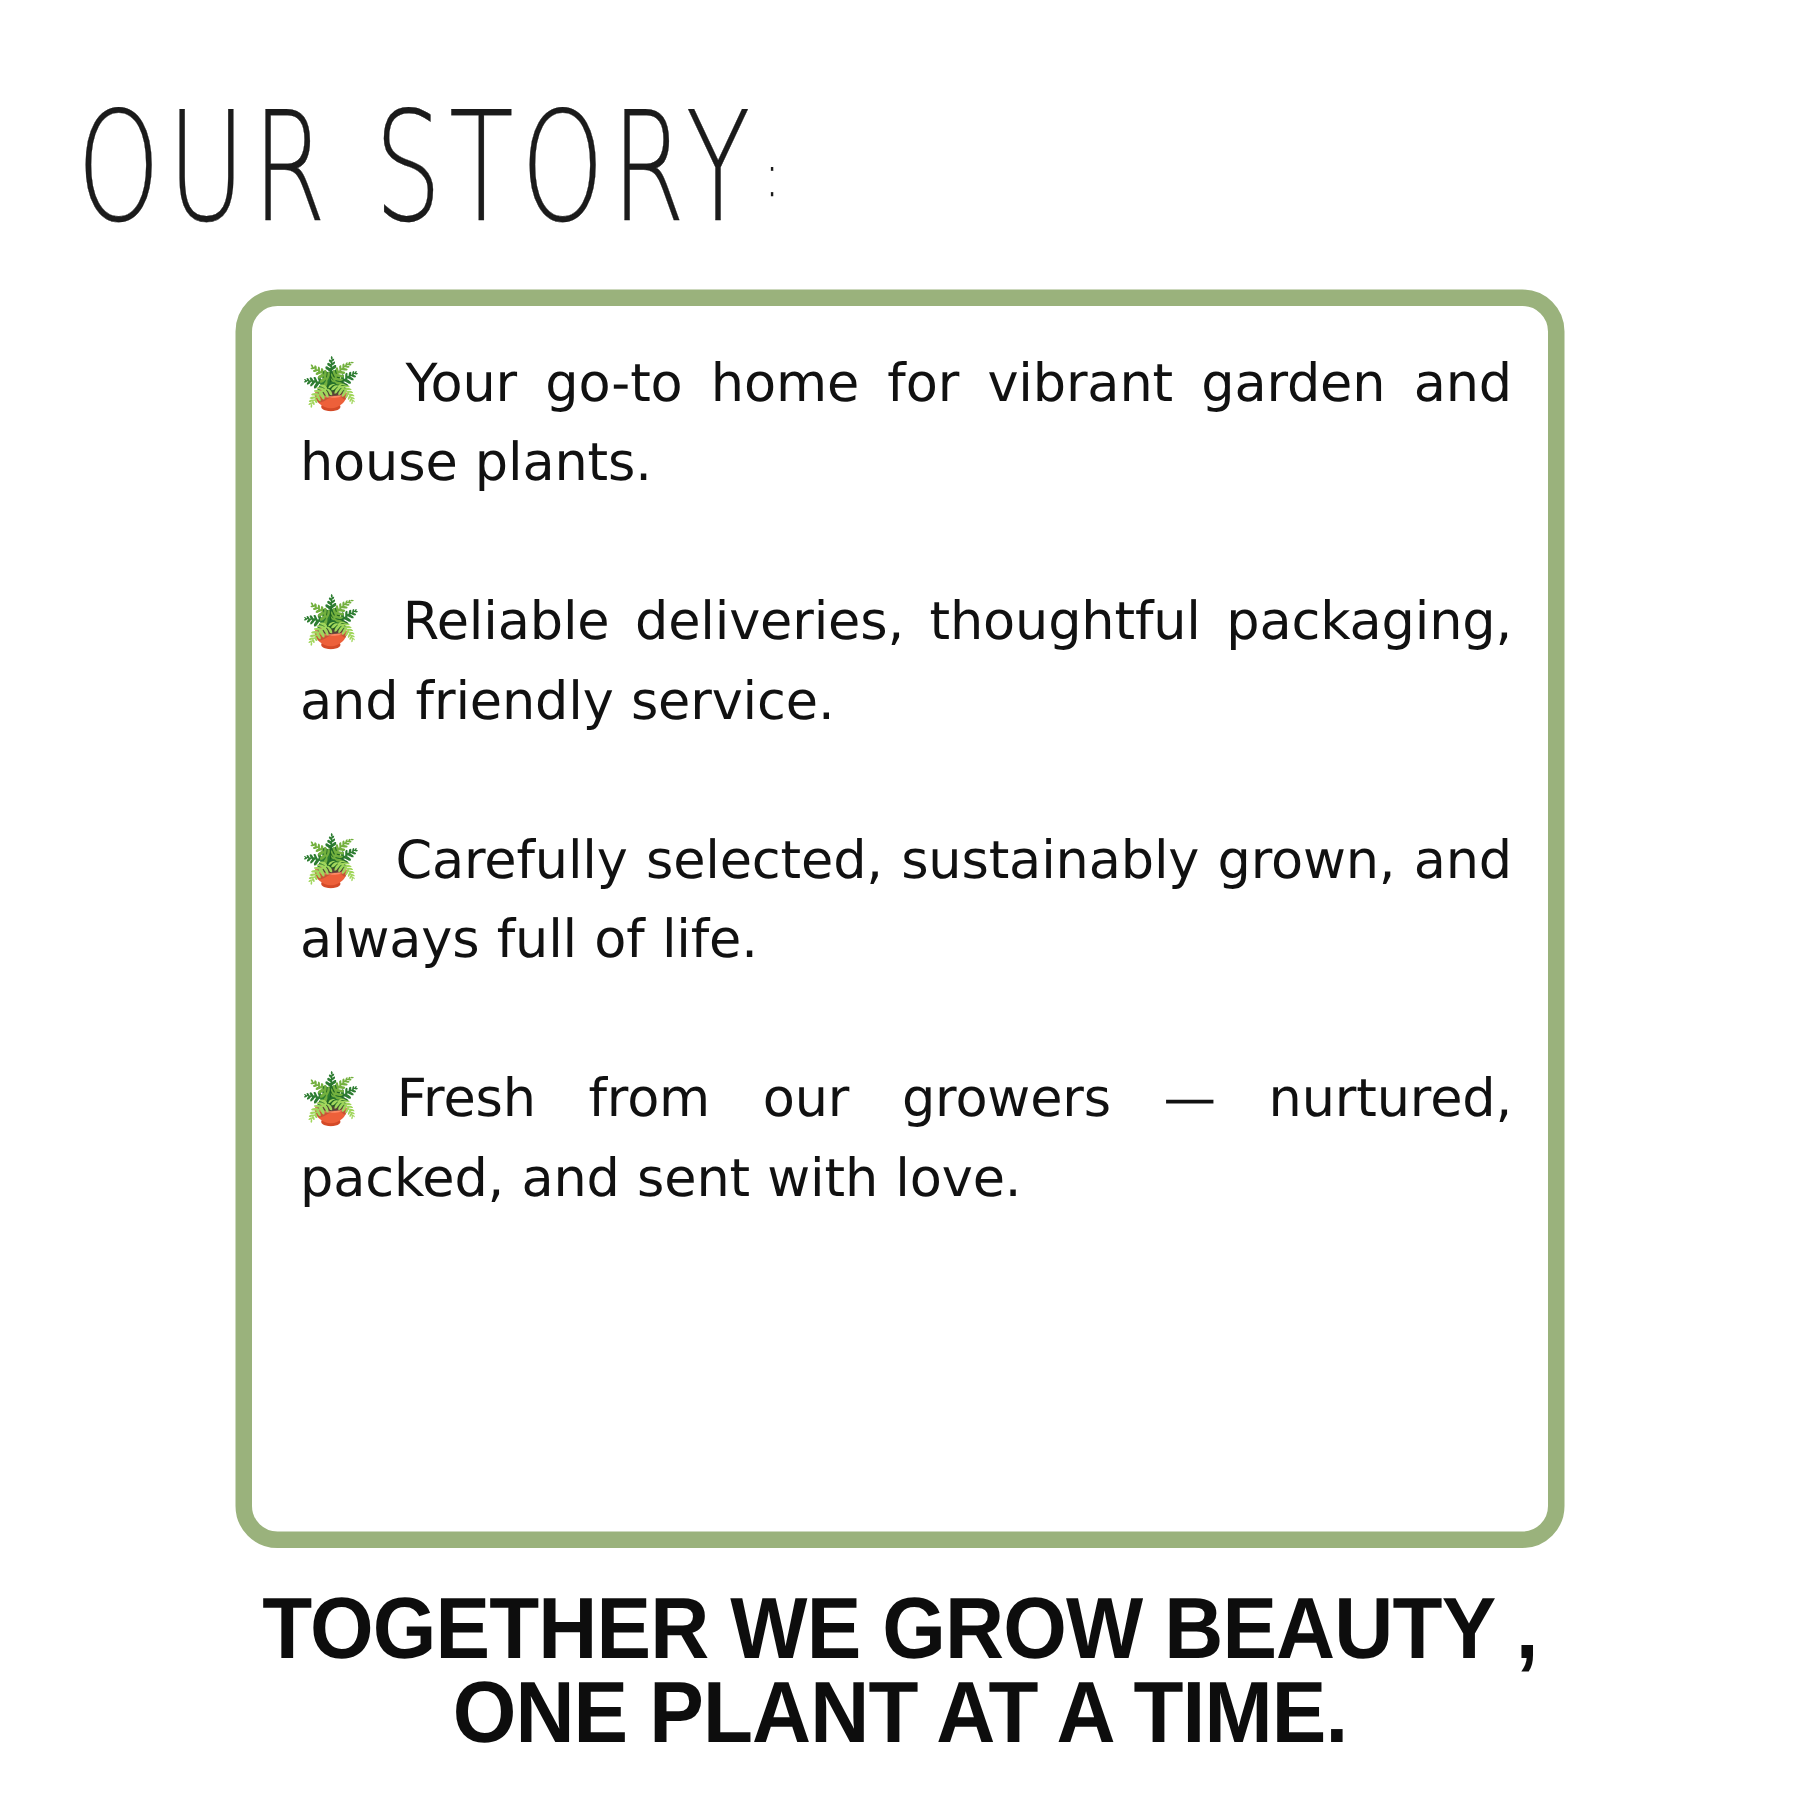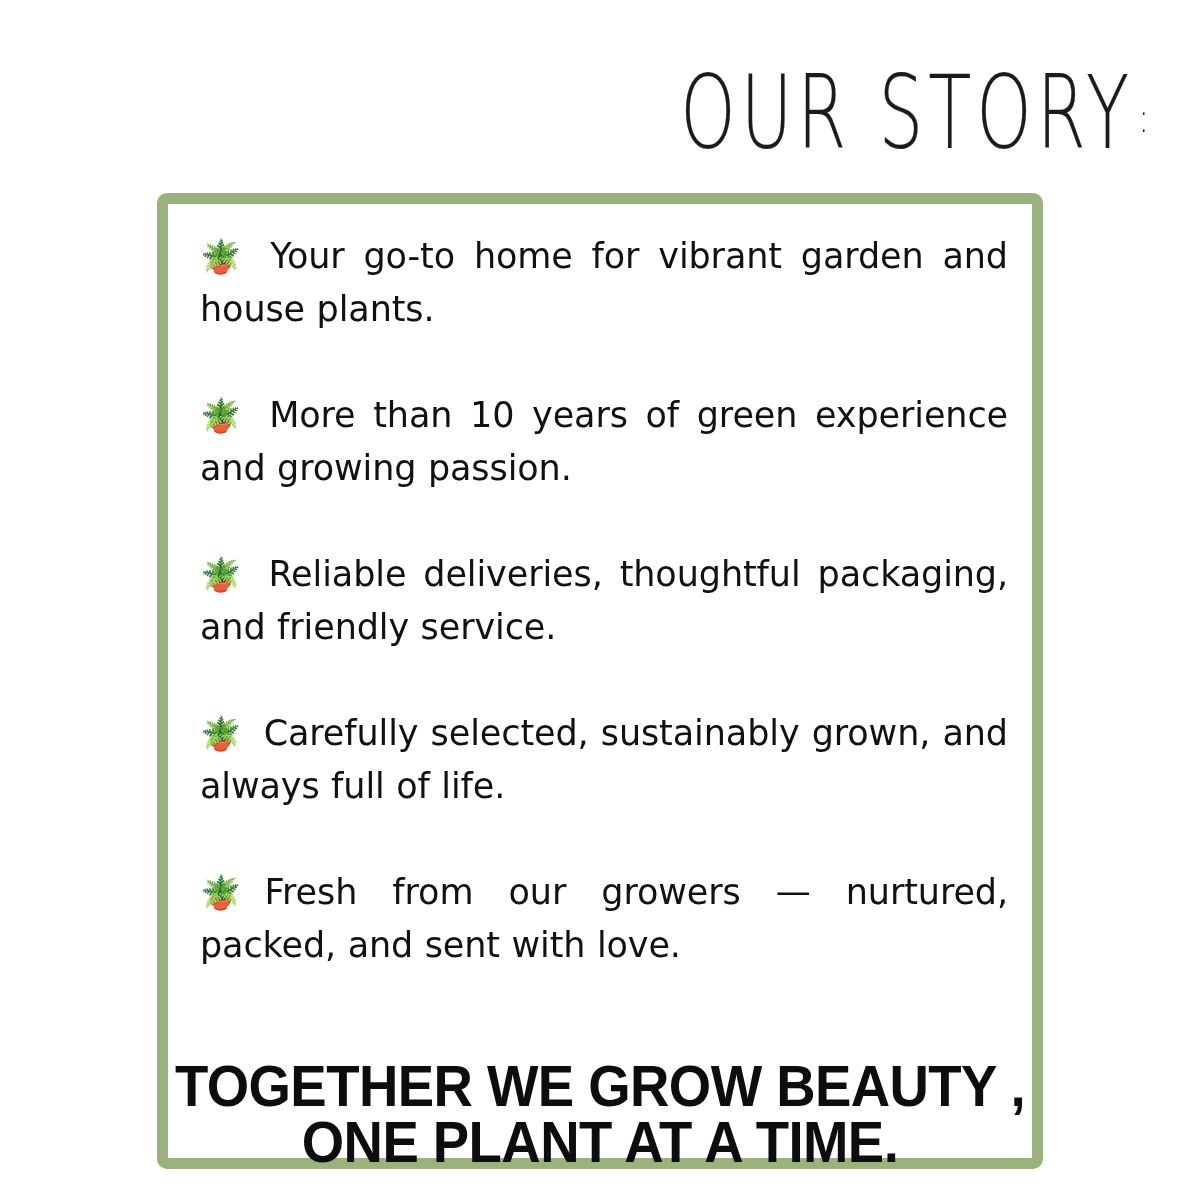--- a/index.html
+++ b/index.html
@@ -15,21 +15,21 @@
     overflow: hidden;
     position: relative;
   }
 
   
   .title-wrap {
     position: absolute;
     left: 0;
     top: 62px;
     width: 1200px;
-    text-align: right;
+    text-align: left;
     height: 100px;
   }
   .title {
     display: inline-block;
     font-family: "DejaVu Sans", sans-serif;
     font-weight: 100;
     font-size: 86px;
     line-height: 1;
     color: #1b1b1b;
     letter-spacing: 6px;
@@ -44,24 +44,24 @@
     letter-spacing: 0;
     margin-left: 6px;
   }
 
   
   .story-card {
     position: absolute;
     left: 157px;
     top: 193px;
     width: 886px;
-    height: 976px;
+    height: 839px;
     box-sizing: border-box;
     border: 11px solid #9ab27c;
-    border-radius: 10px;
+    border-radius: 28px;
     background: #ffffff;
   }
   .card-inner {
     position: absolute;
     left: 32px;
     top: 26px;
     right: 24px;
     bottom: 20px;
   }
 
@@ -118,23 +118,20 @@
 <div class="title-wrap">
   <span class="title"><span>OUR STORY</span><span class="colon">:</span></span>
 </div>
 
 <div class="story-card">
   <div class="card-inner">
     <p class="bullet">
       <span class="emoji">🪴</span><span class="gap"></span><span>Your go-to home for vibrant garden and house plants.</span>
     </p>
     <p class="bullet">
-      <span class="emoji">🪴</span><span class="gap"></span><span>More than 10 years of green experience and growing passion.</span>
-    </p>
-    <p class="bullet">
       <span class="emoji">🪴</span><span class="gap"></span><span>Reliable deliveries, thoughtful packaging, and friendly service.</span>
     </p>
     <p class="bullet">
       <span class="emoji">🪴</span><span class="gap"></span><span>Carefully selected, sustainably grown, and always full of life.</span>
     </p>
     <p class="bullet tight">
       <span class="emoji">🪴</span><span class="gap"></span><span>Fresh from our growers — nurtured, packed, and sent with love.</span>
     </p>
   </div>
 </div>

